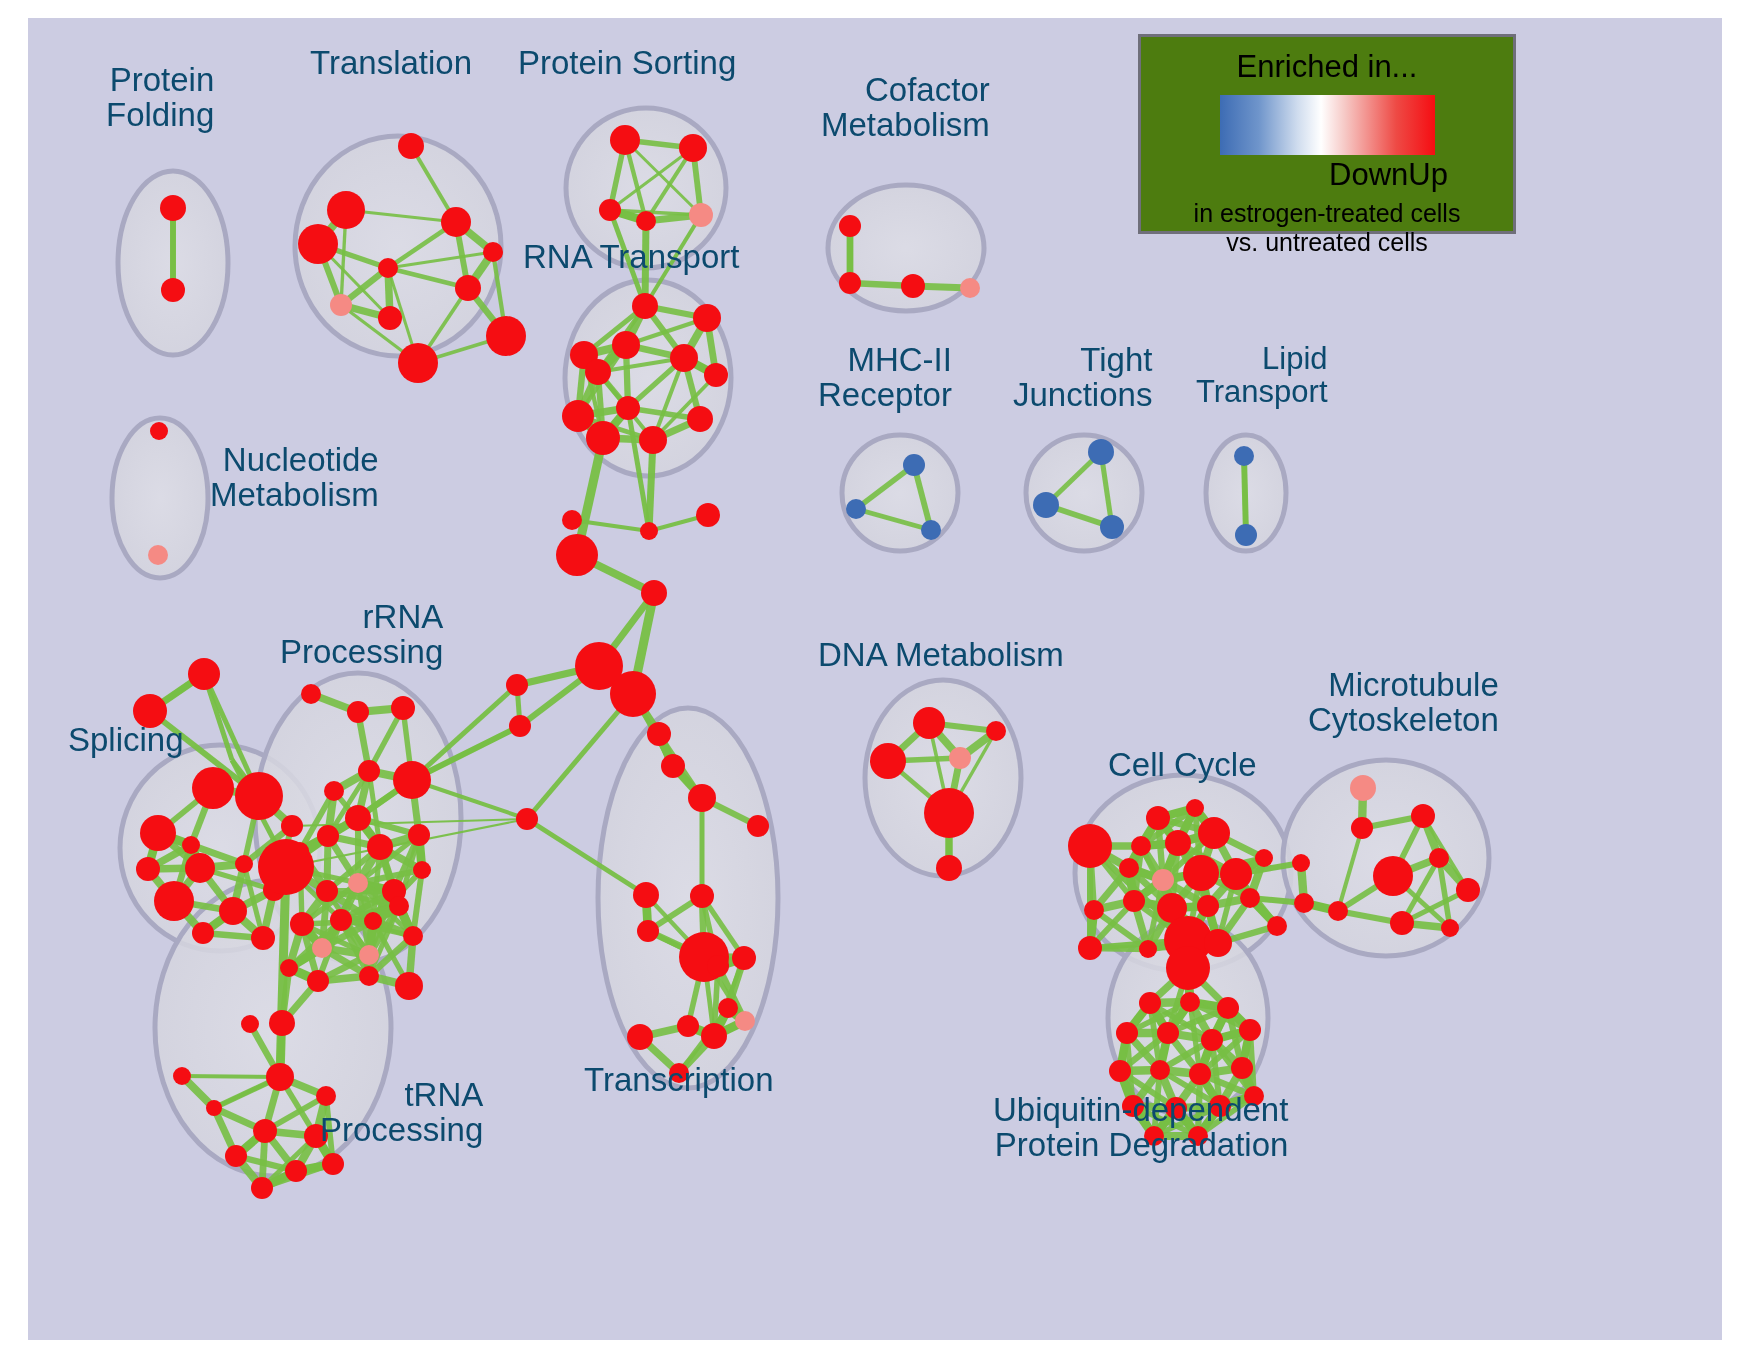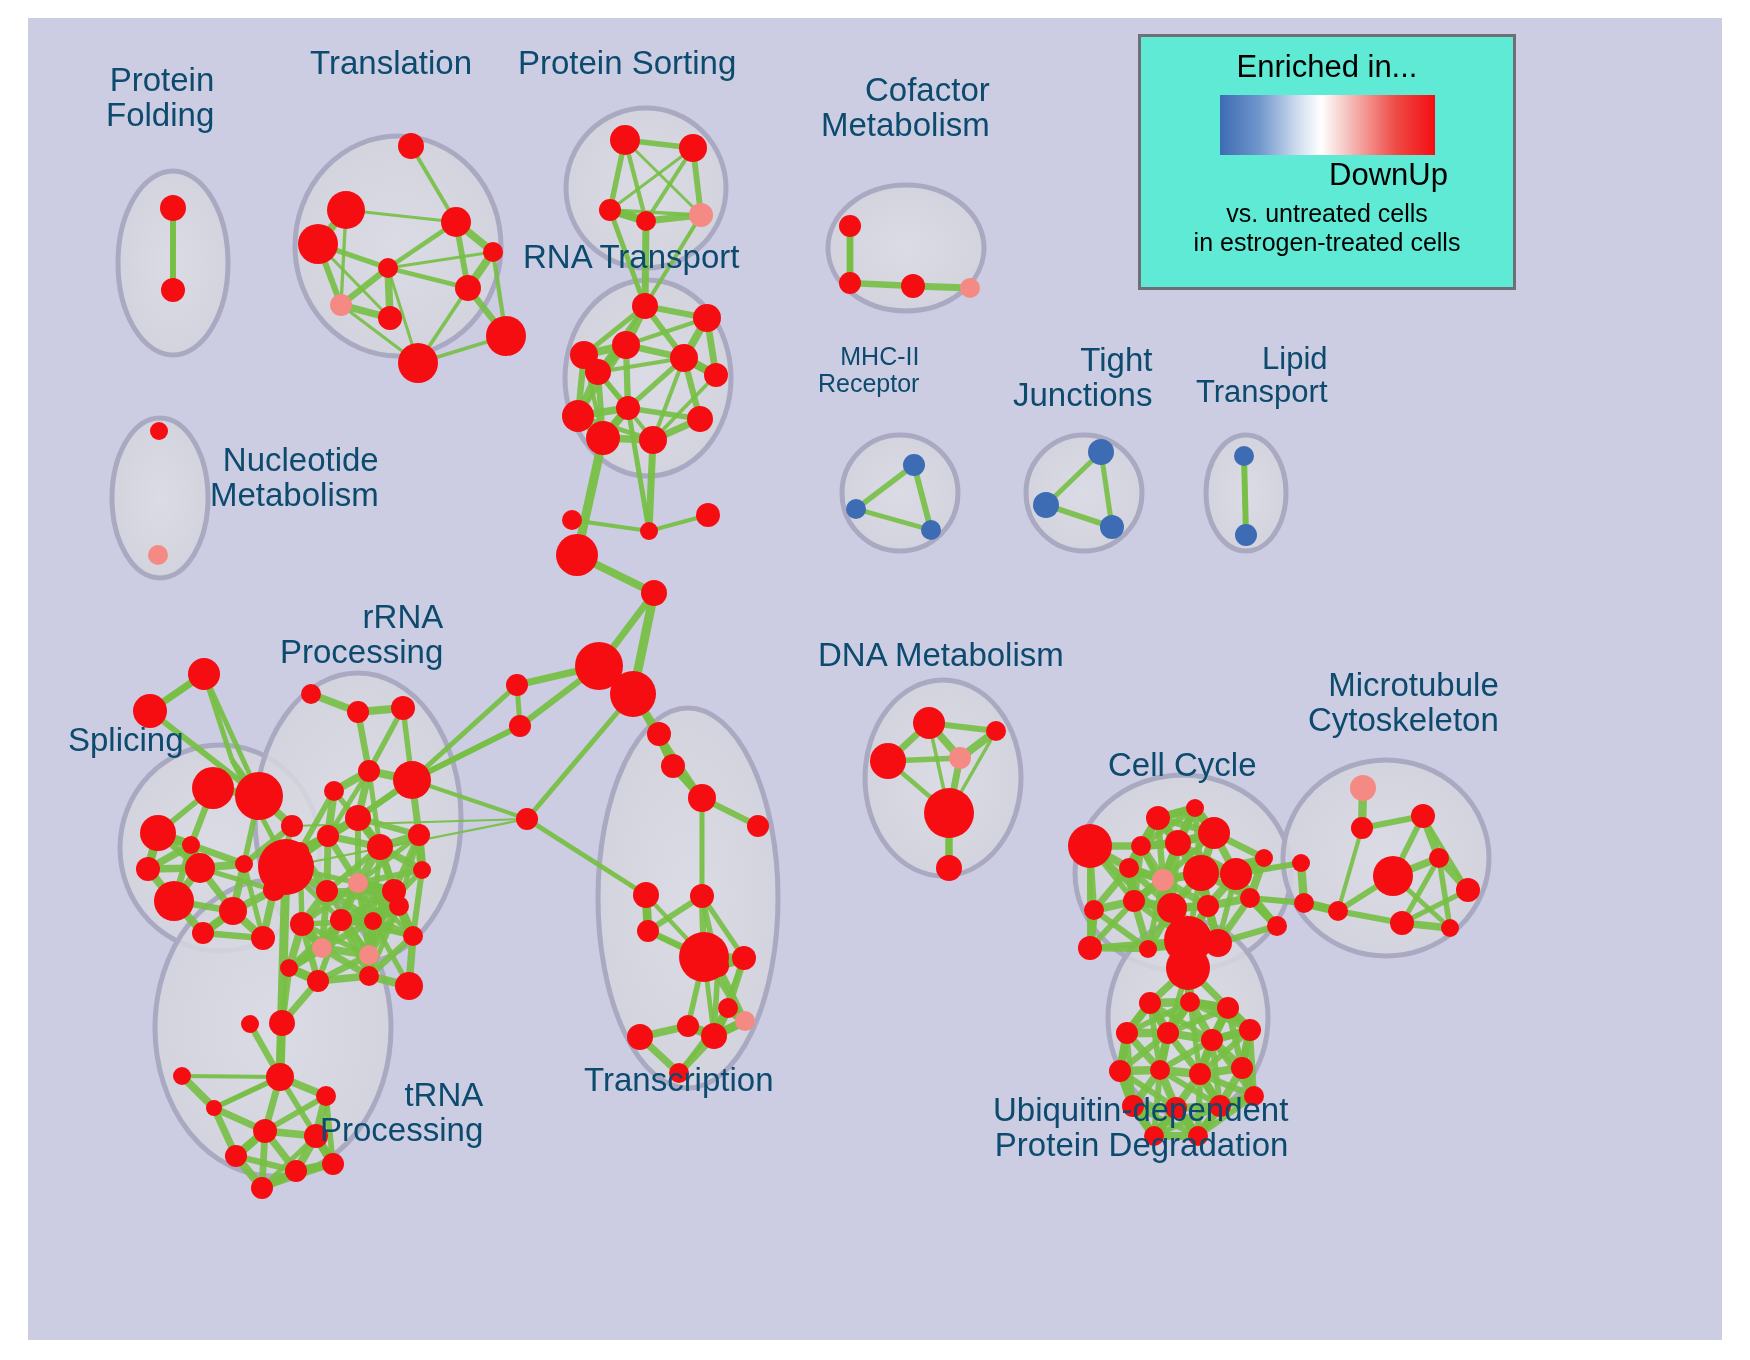--- a/index.html
+++ b/index.html
@@ -1,21 +1,21 @@
 <!DOCTYPE html>
 <html><head>
 <meta charset="utf-8">
 <style>
   html,body{margin:0;padding:0;background:#ffffff;}
   body{width:1750px;height:1360px;font-family:"Liberation Sans",sans-serif;overflow:hidden;}
   #stage{position:relative;width:1750px;height:1360px;background:#ffffff;}
   #canvasWrap{position:absolute;left:28px;top:18px;width:1694px;height:1322px;background:#ccccE2;}
   svg#net{position:absolute;left:0;top:0;width:1694px;height:1322px;display:block;}
   .clabel{position:absolute;color:#0c4a6e;font-family:"Liberation Sans",sans-serif;font-weight:400;line-height:1.06;text-align:right;white-space:pre;}
-  #legend{position:absolute;left:1110px;top:16px;width:378px;height:256px;background:#5eead4;border:3px solid #6f6f7a;box-sizing:border-box;}
+  #legend{position:absolute;left:1110px;top:16px;width:378px;height:200px;background:#4d7c0f;border:3px solid #6f6f7a;box-sizing:border-box;}
   #legend .ltitle{text-align:center;font-size:31px;margin-top:12px;color:#000;}
   #gradbar{margin:10px auto 2px auto;width:215px;height:60px;
     background:linear-gradient(to right,#3d6cb4 0%,#6f95cb 18%,#cfdcee 36%,#ffffff 47%,#f6c9c6 58%,#ee4a45 82%,#f50d12 100%);}
   #legend .ends{display:flex;justify-content:flex-end;width:242px;margin:0 auto 0 auto;font-size:31px;}
   #legend .sub{text-align:center;font-size:25px;line-height:1.15;margin-top:6px;}
 </style>
 </head>
 <body>
 
 <div id="stage">
@@ -706,21 +706,21 @@
     <div id="labelLayer">
         <div class="clabel" style="left: 78px; top: 45px; font-size: 33px;">Protein
 Folding</div>
         <div class="clabel" style="left: 282px; top: 28px; font-size: 33px;">Translation</div>
         <div class="clabel" style="left: 490px; top: 28px; font-size: 33px;">Protein Sorting</div>
         <div class="clabel" style="left: 495px; top: 222px; font-size: 33px;">RNA Transport</div>
         <div class="clabel" style="left: 793px; top: 55px; font-size: 33px;">Cofactor
 Metabolism</div>
         <div class="clabel" style="left: 182px; top: 425px; font-size: 33px;">Nucleotide
 Metabolism</div>
-        <div class="clabel" style="left: 790px; top: 325px; font-size: 25px;">MHC-II
+        <div class="clabel" style="left: 790px; top: 325px; font-size: 33px;">MHC-II
 Receptor</div>
         <div class="clabel" style="left: 985px; top: 325px; font-size: 33px;">Tight
 Junctions</div>
         <div class="clabel" style="left: 1168px; top: 325px; font-size: 31px;">Lipid
 Transport</div>
         <div class="clabel" style="left: 40px; top: 705px; font-size: 33px;">Splicing</div>
         <div class="clabel" style="left: 252px; top: 582px; font-size: 33px;">rRNA
 Processing</div>
         <div class="clabel" style="left: 292px; top: 1060px; font-size: 33px;">tRNA
 Processing</div>
@@ -734,19 +734,19 @@
       </div>
 
     <div id="legend">
       <div class="ltitle">Enriched in...</div>
       <div id="gradbar"></div>
       <div class="ends">
         <span>Down</span>
         <span>Up</span>
       </div>
       <div class="sub">
+        <div>in estrogen-treated cells</div>
         <div>vs. untreated cells</div>
-        <div>in estrogen-treated cells</div>
       </div>
     </div>
 
   </div>
 </div>
 
 </body></html>

